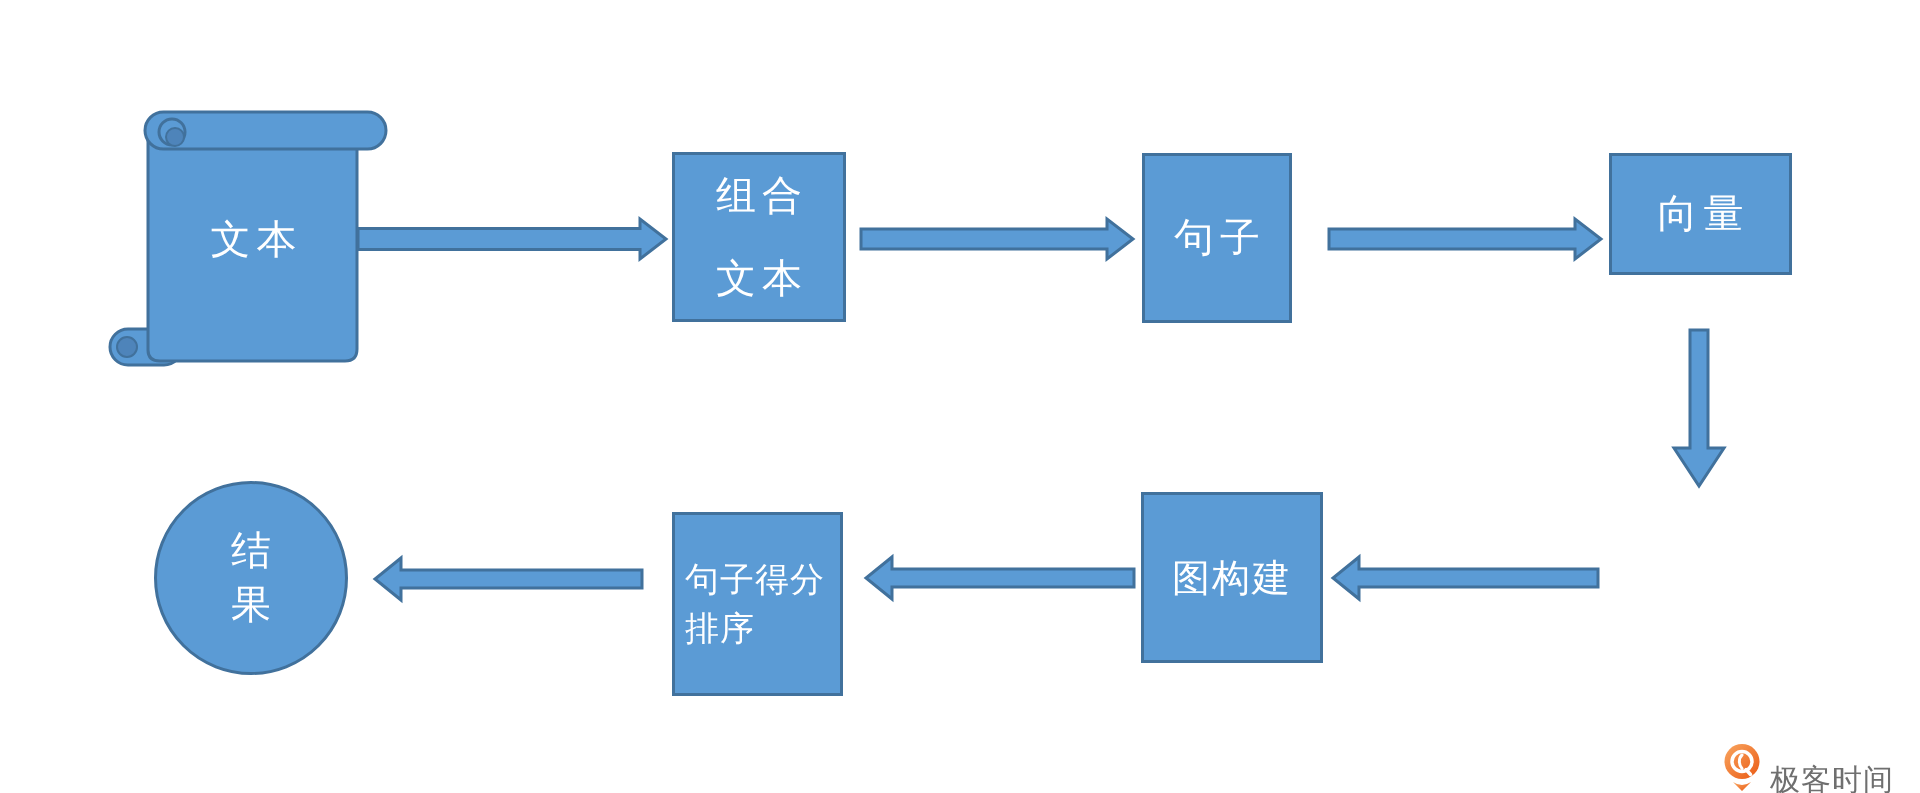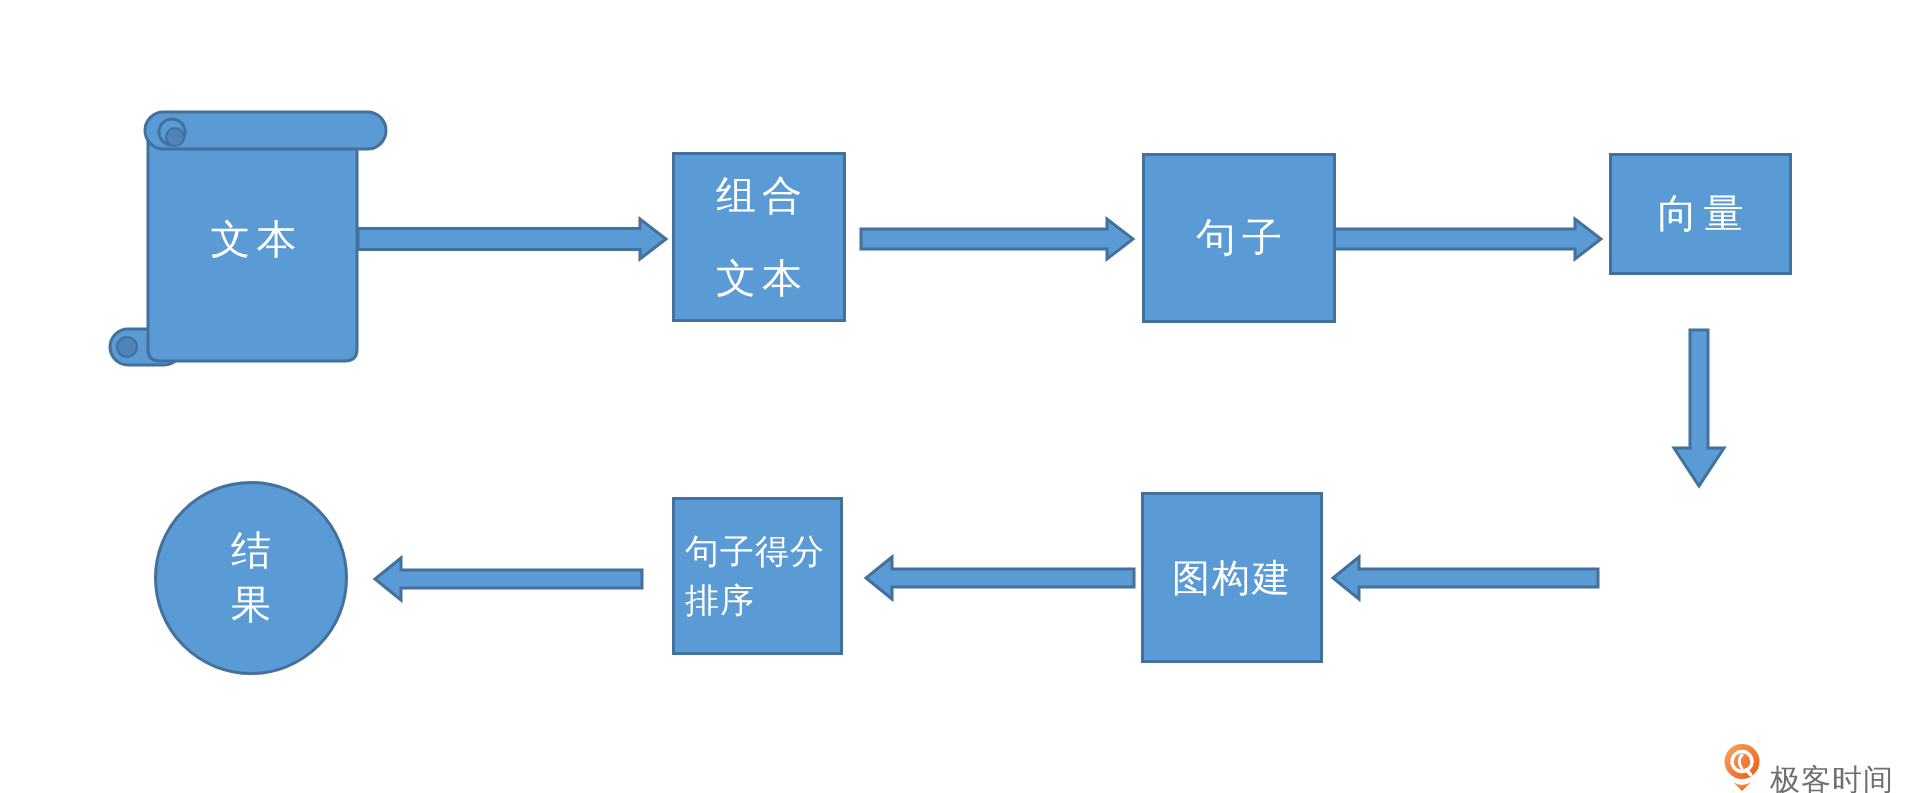--- a/index.html
+++ b/index.html
@@ -103,34 +103,34 @@
 
   <div class="scroll-label serif-label">
     <span>文本</span>
   </div>
 
   <div class="node box serif-label" style="left:672px;top:152px;width:174px;height:170px;gap:29px;">
     <span class="line">组合</span>
     <span class="line">文本</span>
   </div>
 
-  <div class="node box serif-label" style="left:1142px;top:153px;width:194px;height:170px;">
+  <div class="node box serif-label" style="left:1142px;top:153px;width:150px;height:170px;">
     <span>句子</span>
   </div>
 
   <div class="node box serif-label" style="left:1609px;top:153px;width:183px;height:122px;">
     <span>向量</span>
   </div>
 
 
   <div class="node box sans-label" style="left:1141px;top:492px;width:182px;height:171px;">
     <span>图构建</span>
   </div>
 
-  <div class="node box sans-label score-box" style="left:672px;top:497px;width:171px;height:158px;">
+  <div class="node box sans-label score-box" style="left:672px;top:512px;width:171px;height:184px;">
     <span class="line">句子得分</span>
     <span class="line">排序</span>
   </div>
 
   <div class="node circle serif-label" style="left:154px;top:481px;width:194px;height:194px;">
     <span class="line">结</span>
     <span class="line">果</span>
   </div>
 
   <div class="logo">

